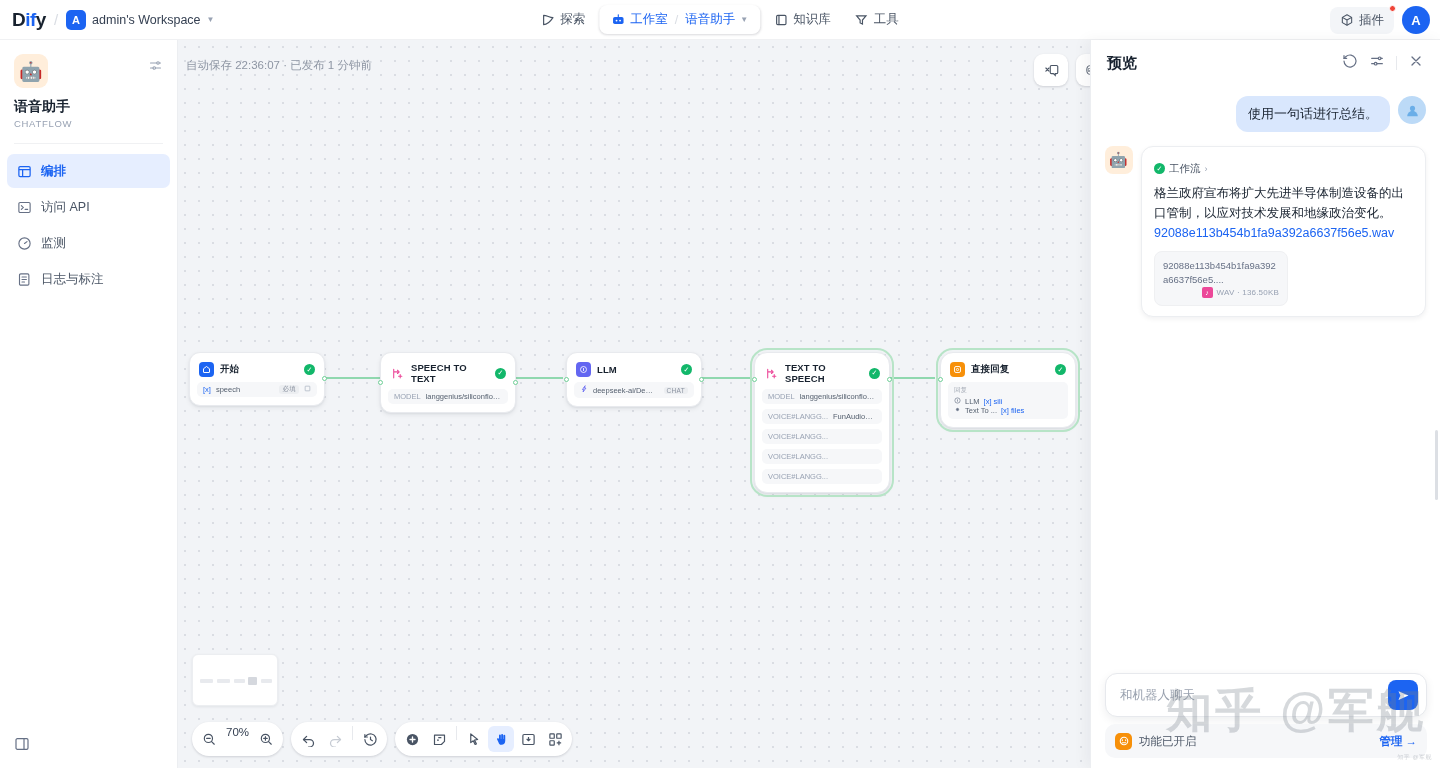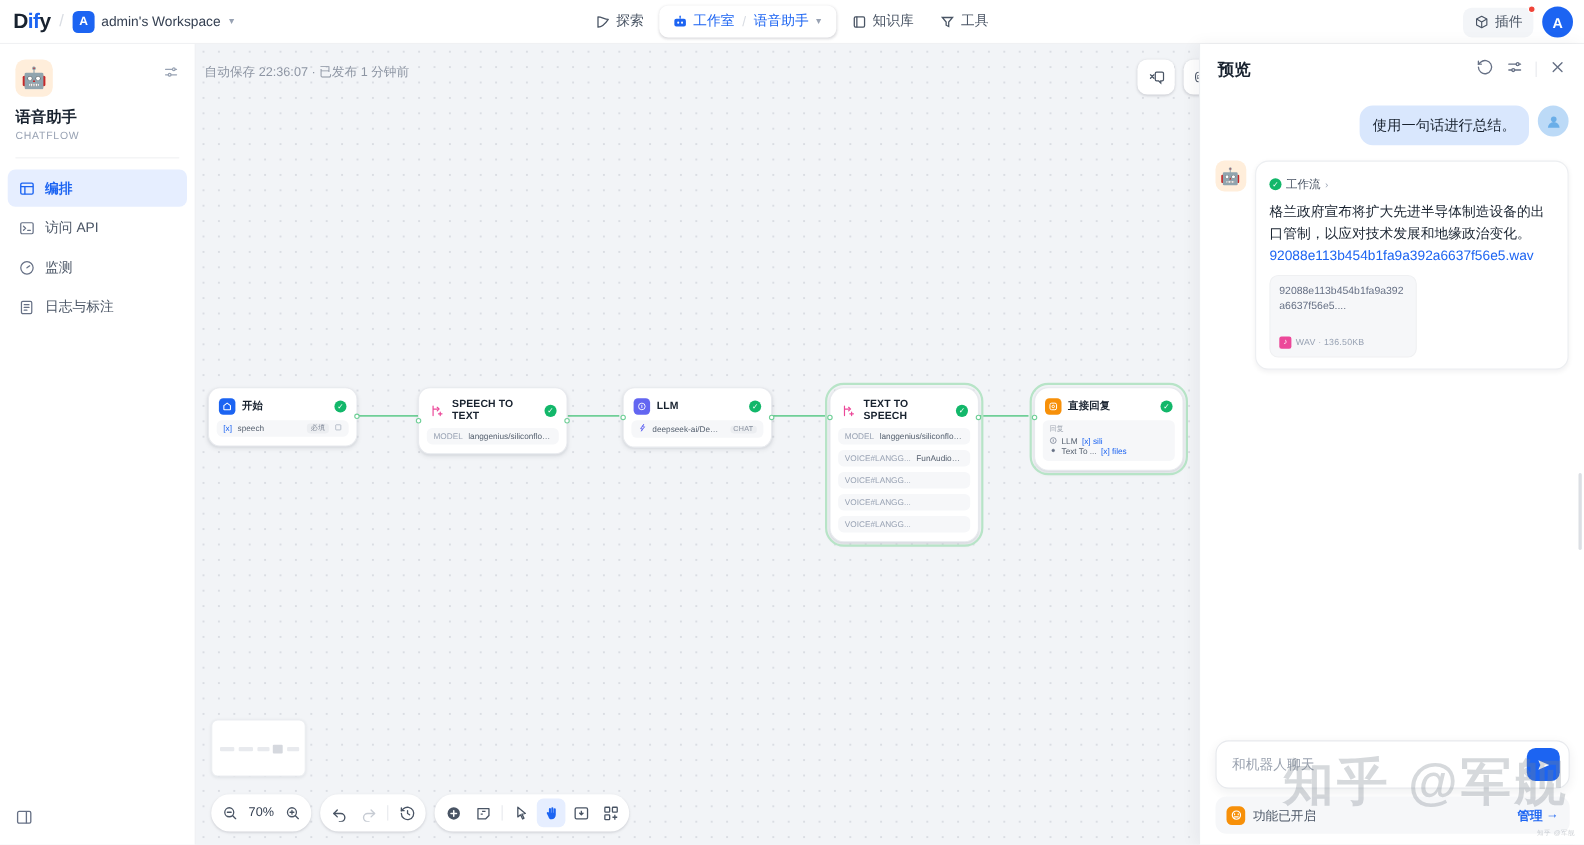--- a/index.html
+++ b/index.html
@@ -174,21 +174,21 @@
 
   
   #minimap {
     position: absolute; left: 14px; bottom: 62px; width: 86px; height: 52px;
     background: #fff; border: 1px solid #eceef1; border-radius: 6px;
     box-shadow: 0 1px 3px rgba(16,24,40,.08); padding: 7px 5px;
   }
   .mm-node { position: absolute; background: #e8eaee; border-radius: 1px; height: 4px; top: 24px; }
   #bottombar { position: absolute; left: 14px; bottom: 12px; display: flex; gap: 8px; }
   .bgroup {
-    background: #fff; border-radius: 17px; display: flex; align-items: center;
+    background: #fff; border-radius: 17px; display: flex; align-items: flex-start;
     box-shadow: 0 1px 3px rgba(16,24,40,.10), 0 1px 2px rgba(16,24,40,.06);
     padding: 4px; gap: 1px;
   }
   .bbtn {
     width: 26px; height: 26px; border-radius: 6px; display: flex;
     align-items: center; justify-content: center; color: #495464;
   }
   .bbtn.on { background: #e6eeff; color: #1c64f2; }
   .bbtn.dim { color: #c6cbd3; }
   .zoomlbl { font-size: 11.5px; color: #354052; font-weight: 500; padding: 0 3px; }
@@ -229,21 +229,21 @@
   }
   .wf-ok { width: 11px; height: 11px; border-radius: 50%; background: #12b76a;
            color: #fff; font-size: 7px; display: flex; align-items: center; justify-content: center; }
   .bot-text { font-size: 12.5px; color: #18222f; line-height: 1.62; font-weight: 500; }
   .bot-link { font-size: 12.5px; color: #1c64f2; line-height: 1.62; word-break: break-all; }
   .filecard {
     margin-top: 8px; background: #f6f7f9; border: 1px solid #eff0f2;
     border-radius: 8px; padding: 7px 8px; width: 134px;
   }
   .fc-name { font-size: 9.5px; color: #667085; line-height: 1.45; word-break: break-all; }
-  .fc-meta { display: flex; align-items: center; gap: 4px; margin-top: 20px; }
+  .fc-meta { display: flex; align-items: center; gap: 4px; margin-top: 0; justify-content: flex-end; }
   .fc-ic { width: 11px; height: 11px; border-radius: 2px; background: #ec4899;
            display: flex; align-items: center; justify-content: center; color: #fff; font-size: 7px; }
   .fc-txt { font-size: 8px; color: #98a2b3; letter-spacing: .2px; }
 
   .pv-scrollbar { position: absolute; right: 2px; top: 390px; width: 3px; height: 70px;
                   background: #dcdfe4; border-radius: 2px; }
 
   .pv-foot { position: absolute; left: 0; bottom: 0; width: 350px; padding: 0 14px 10px 14px; }
   .input-wrap {
     background: #fff; border: 1px solid #e7e9ed; border-radius: 12px;

